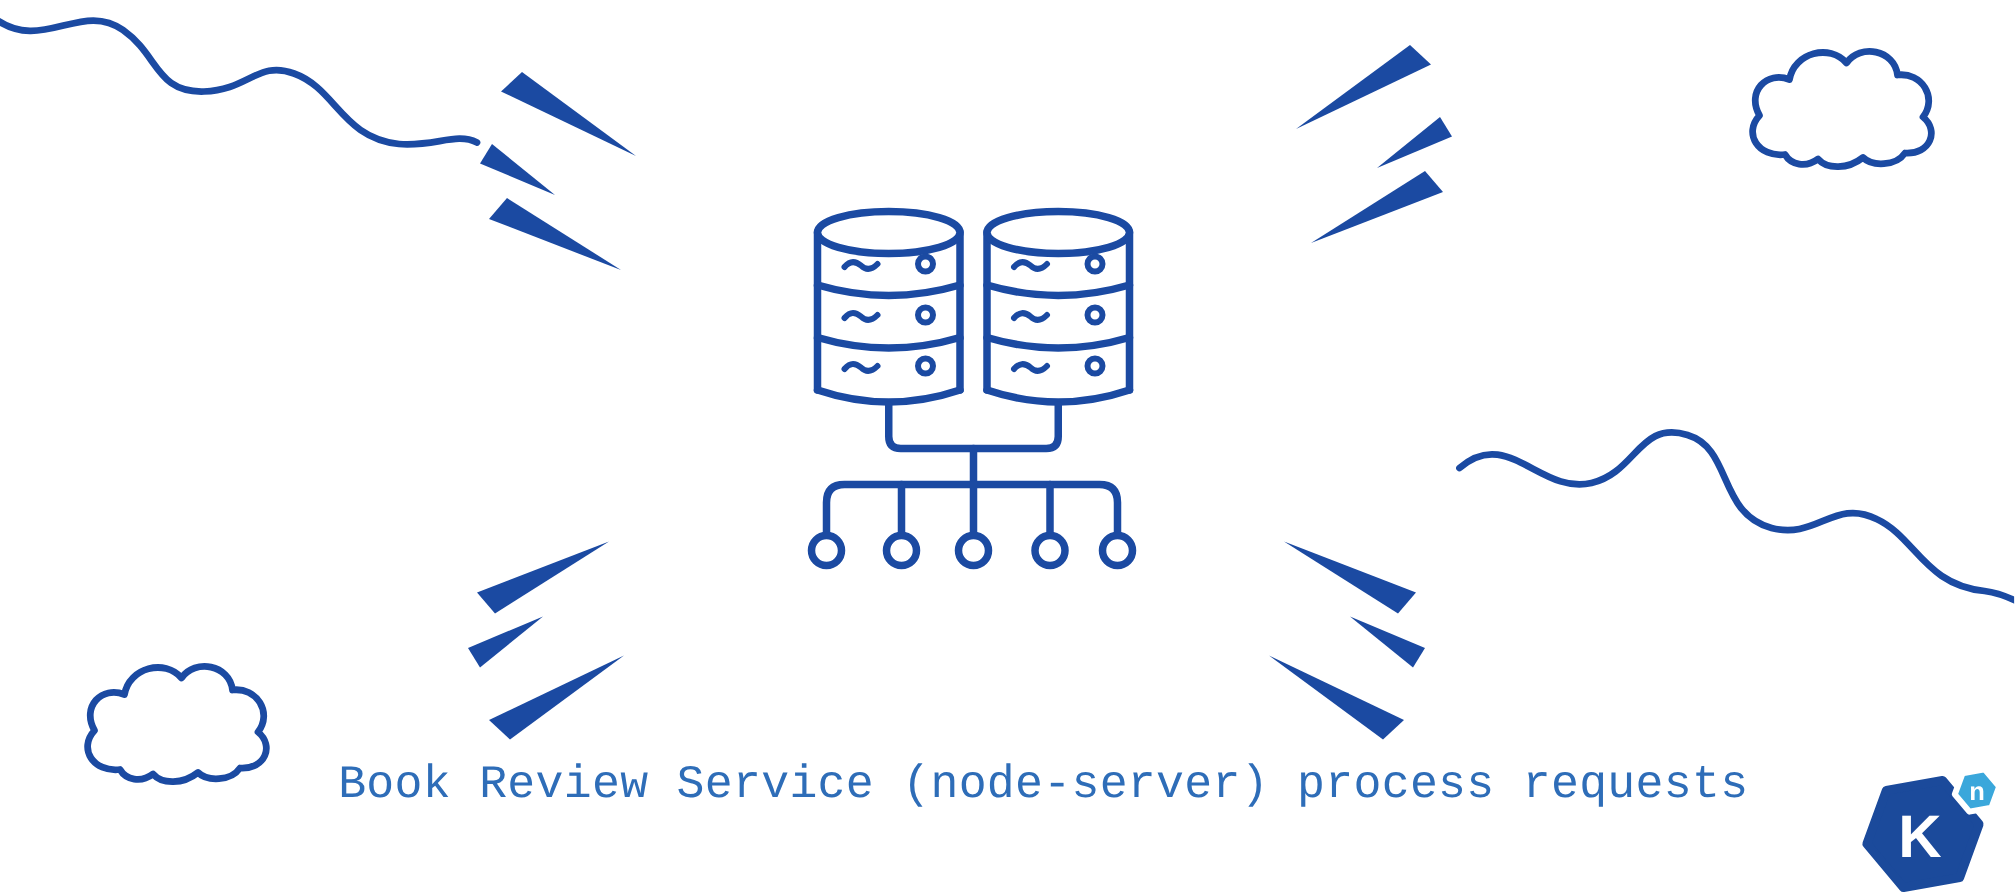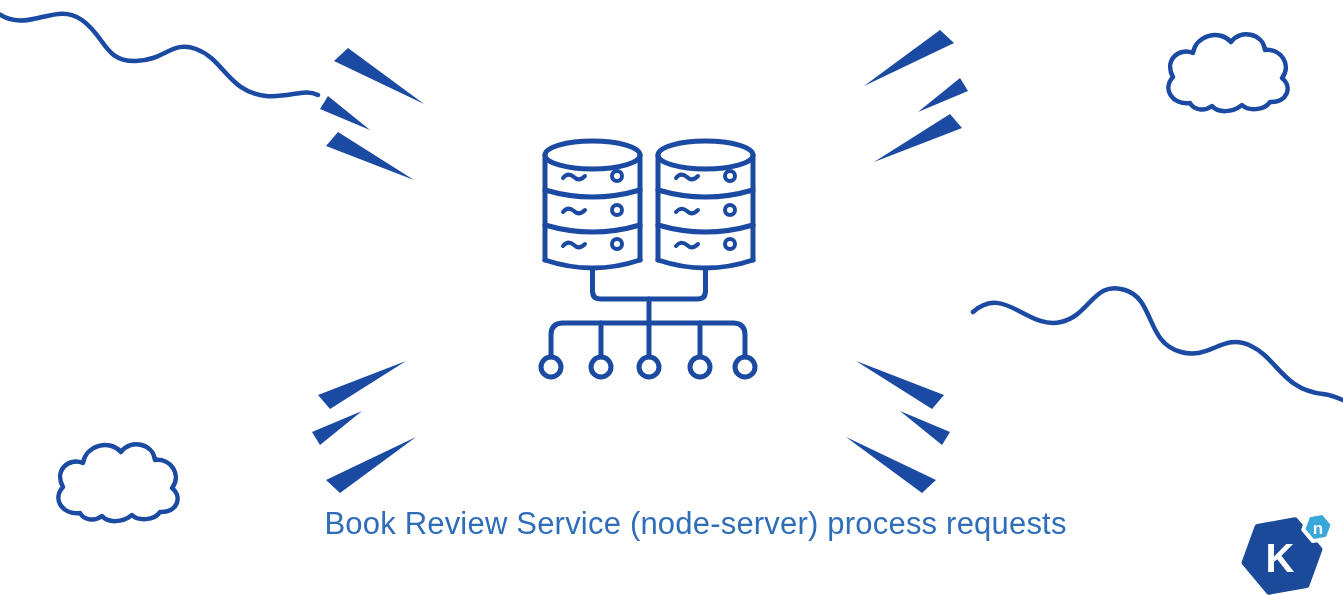--- a/index.html
+++ b/index.html
@@ -17,21 +17,21 @@
   .white-fill { fill: #ffffff; }
   .caption {
     position: absolute;
     left: 0;
     width: 100%;
     top: 506px;
     text-align: center;
     font-size: 31px;
     letter-spacing: 0.2px;
     color: #2e6db8;
-    font-family: Liberation Sans, sans-serif;
+    font-family: Liberation Mono, monospace;
     padding-left: 48px;
   }
   .flip-x { transform: scaleX(-1); }
   .flip-y { transform: scaleY(-1); }
   .flip-xy { transform: scale(-1,-1); }
   .logo-letter-big {
     font-family: "Liberation Sans", sans-serif;
     font-weight: bold;
     font-size: 40px;
     fill: #ffffff;

